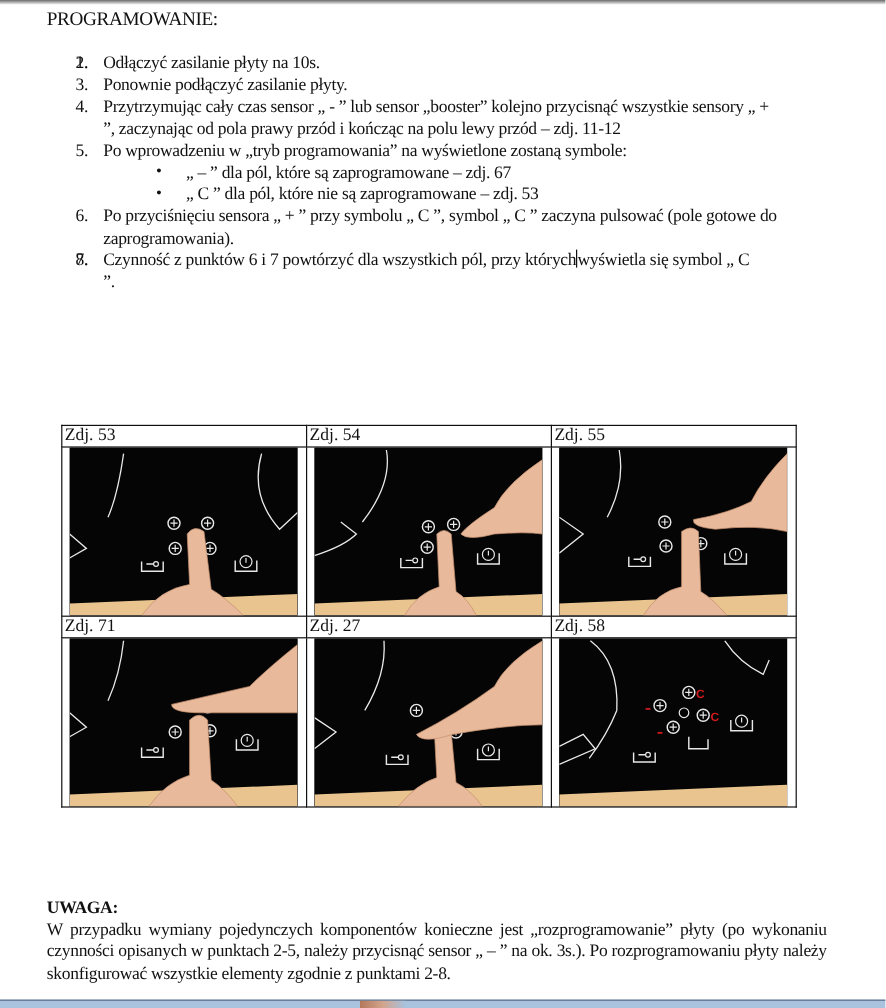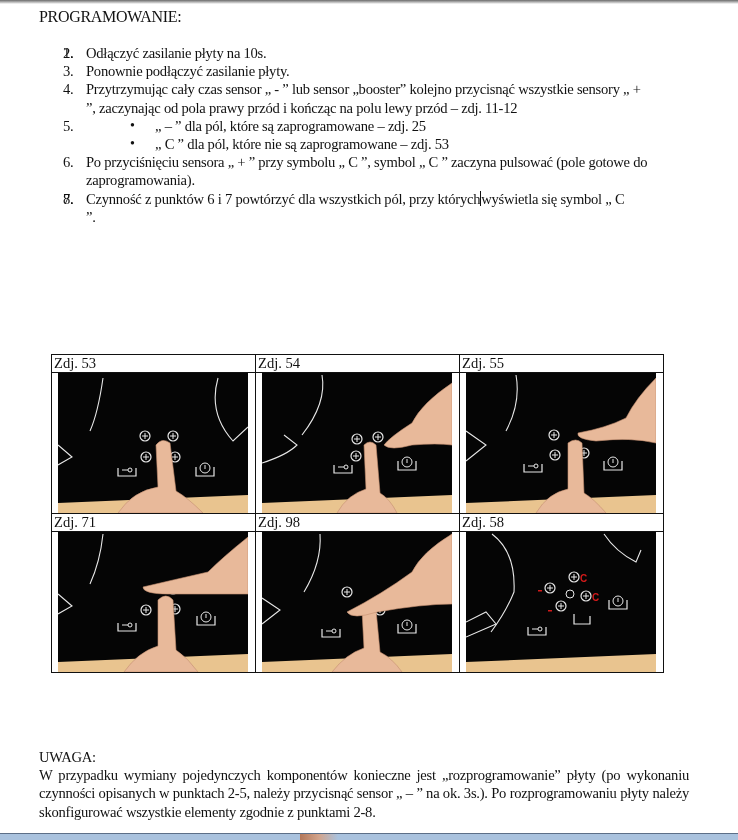--- a/index.html
+++ b/index.html
@@ -50,38 +50,38 @@
     height: 17px; font-size: 14.6px; line-height: 17px; padding-left: 2px;
   }
   table.photos td.pic { height: 140px; }
   .photo { position: relative; width: 190px; height: 140px; margin-left: 6px; overflow: hidden; background: #050505; }
   .photo svg { display: block; }
 
   .note {
     position: absolute; left: 39px; top: 748px; width: 650px;
     font-size: 14.6px; line-height: 18.2px; letter-spacing: -0.25px;
   }
-  .note .head { font-weight: normal; }
+  .note .head { font-weight: bold; }
   .note .body { text-align: justify; }
 </style>
 </head>
 <body>
 
 <div class="top-shadow"></div>
 
 <div class="title">PROGRAMOWANIE:</div>
 
 <ol class="steps">
   <li><span class="num">1.</span></li>
   <li><span class="num">2.</span><span>Odłączyć zasilanie płyty na 10s.</span></li>
   <li><span class="num">3.</span><span>Ponownie podłączyć zasilanie płyty.</span></li>
   <li style="width:565px"><span class="num">4.</span><span>Przytrzymując cały czas sensor „ - ” lub  sensor „booster” kolejno przycisnąć wszystkie sensory „ + ”, zaczynając od pola prawy przód i kończąc na polu lewy przód – zdj. 11-12</span></li>
-  <li><span class="num">5.</span>
+  <li><span class="num">5.</span><span>Po wprowadzeniu w „tryb programowania” na wyświetlone zostaną symbole:</span>
     <ul class="bullets">
-      <li><span class="dot">•</span><span>„ – ” dla pól, które są zaprogramowane – zdj. 25</span></li>
+      <li><span class="dot">•</span><span>„ – ” dla pól, które są zaprogramowane – zdj. 67</span></li>
       <li><span class="dot">•</span><span>„ C ” dla pól, które nie są zaprogramowane – zdj. 53</span></li>
     </ul>
   </li>
   <li style="width:565px"><span class="num">6.</span><span>Po przyciśnięciu sensora „ + ” przy symbolu „ C ”, symbol „ C ” zaczyna pulsować (pole gotowe do zaprogramowania).</span></li>
   <li style="width:565px"><span class="num">7.</span></li>
   <li style="width:540px"><span class="num">8.</span><span>Czynność z punktów 6 i 7 powtórzyć dla wszystkich pól, przy których</span><span class="cursor"></span><span>wyświetla się symbol „ C ”.</span></li>
 </ol>
 
 <table class="photos">
   <tbody>
@@ -158,21 +158,21 @@
               <circle cx="147" cy="89" r="5" fill="none" stroke="#e8e8e8" stroke-width="1"></circle>
               <path d="M147 86V90" stroke="#e8e8e8" stroke-width="1"></path>
               <path d="M102 70 Q110 64 116 70 L118 120 Q128 126 140 140 L70 140 Q82 120 102 116 Z" fill="#e8b99a" stroke="#c48f70" stroke-width="0.6"></path>
               <path d="M190 5 Q170 25 160 45 Q140 55 112 60 Q110 66 130 68 Q165 64 190 70 Z" fill="#e8b99a" stroke="#c48f70" stroke-width="0.6"></path>
             </svg>
           </div>
         </td>
   </tr>
   <tr>
     <td class="cap">Zdj. 71</td>
-    <td class="cap">Zdj. 98</td>
+    <td class="cap">Zdj. 27</td>
     <td class="cap">Zdj. 58</td>
   </tr>
   <tr>
     <td class="pic">
           <div class="photo">
             <svg width="190" height="140" viewBox="0 0 190 140">
               <rect x="0" y="0" width="190" height="140" fill="#050505"></rect>
               <path d="M0 130 L190 122 L190 140 L0 140 Z" fill="#e9c48f"></path>
               <path d="M45 2 Q42 30 32 52" fill="none" stroke="#e8e8e8" stroke-width="1.1"></path>
               <path d="M0 62 L14 74 L0 82" fill="none" stroke="#e8e8e8" stroke-width="1.1"></path>

